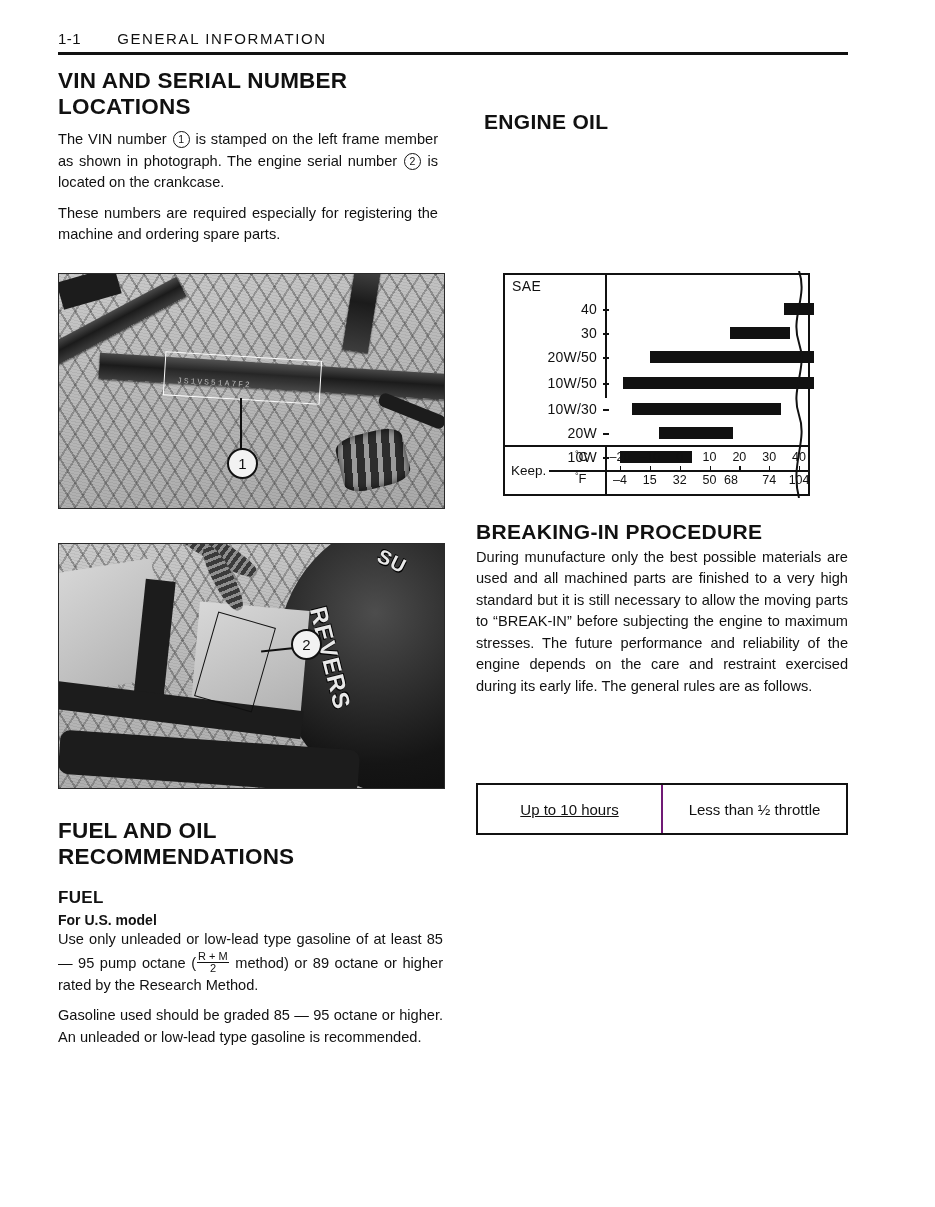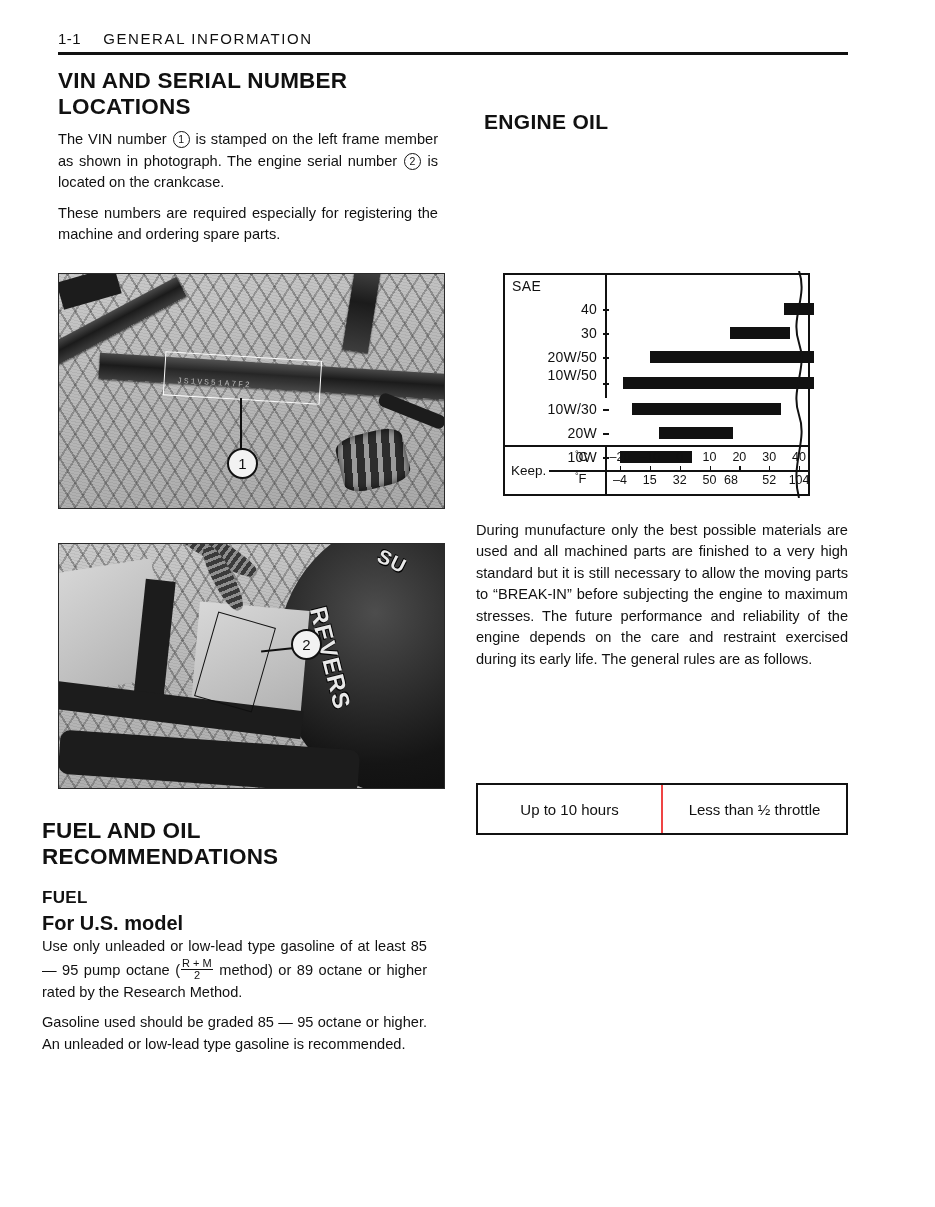--- a/index.html
+++ b/index.html
@@ -9,38 +9,38 @@
     background:#ffffff;
     font-family:"Liberation Sans", sans-serif;
     color:#111111;
     position:relative;
     overflow:hidden;
   }
   .page { position:absolute; inset:0; }
 
   
   .header { position:absolute; left:58px; top:30px; width:790px; }
-  .header-line { display:flex; align-items:baseline; gap:22px;
+  .header-line { display:flex; align-items:baseline; gap:36px;
                  font-size:15px; letter-spacing:1.6px; }
   .folio { font-weight:400; letter-spacing:0.5px; }
   .header-rule { margin-top:5px; border-top:3px solid #111; width:790px; }
 
   
   .col-left  { position:absolute; left:58px;  top:68px; width:380px; }
   .col-right { position:absolute; left:476px; top:110px; width:372px; }
 
   h1.sec {
     font-size:22.5px; font-weight:bold; letter-spacing:0.2px;
     line-height:1.16; margin:0 0 9px 0;
   }
   h2.sub {
     font-size:17px; font-weight:bold; letter-spacing:0.3px;
     margin:0 0 3px 0;
   }
-  h3.subsub { font-size:20px; font-weight:bold; margin:14px 0 1px 0; }
+  h3.subsub { font-size:14px; font-weight:bold; margin:14px 0 1px 0; }
 
   p.body {
     font-size:14.6px; line-height:1.47; margin:0 0 9px 0;
     text-align:justify; text-justify:inter-word;
   }
   p.body.last { margin-bottom:0; }
 
   .circnum {
     display:inline-block; width:15px; height:15px; line-height:14px;
     border:1.3px solid #111; border-radius:50%;
@@ -166,28 +166,28 @@
 
   
   .throttle-table {
     position:absolute; left:476px; top:783px; width:368px; height:48px;
     border:2px solid #111; display:flex;
   }
   .tt-cell {
     flex:1; display:flex; align-items:center; justify-content:center;
     font-size:15px;
   }
-  .tt-cell.first { border-right:2px solid #ef4444; }
+  .tt-cell.first { border-right:2px solid #701a75;text-decoration:underline; }
 
   
   .rc-breakin { position:absolute; left:476px; top:520px; width:372px; }
   .rc-rule1 { position:absolute; left:476px; top:742px; width:372px; font-size:14.6px; }
 
   
-  .lc-fueloil { position:absolute; left:42px; top:818px; width:385px; }
+  .lc-fueloil { position:absolute; left:58px; top:818px; width:385px; }
 </style>
 </head>
 <body>
 
 <div class="page">
 
   <div class="header">
     <div class="header-line">
       <span class="folio">1-1</span>
       <span>GENERAL INFORMATION</span>
@@ -277,21 +277,21 @@
     <div class="chart-plot">
       <div class="sae-label">SAE</div>
       <div class="axis-vline"></div>
       <div id="rowlabels">
           <div class="rowlabel" style="left: 2px; top: 28px;">40</div>
           <div class="tickmark" style="top: 36px;"></div>
           <div class="rowlabel" style="left: 2px; top: 52px;">30</div>
           <div class="tickmark" style="top: 60px;"></div>
           <div class="rowlabel" style="left: 2px; top: 76px;">20W/50</div>
           <div class="tickmark" style="top: 84px;"></div>
-          <div class="rowlabel" style="left: 2px; top: 94px;">10W/50</div>
+          <div class="rowlabel" style="left: 2px; top: 102px;">10W/50</div>
           <div class="tickmark" style="top: 110px;"></div>
           <div class="rowlabel" style="left: 2px; top: 128px;">10W/30</div>
           <div class="tickmark" style="top: 136px;"></div>
           <div class="rowlabel" style="left: 2px; top: 152px;">20W</div>
           <div class="tickmark" style="top: 160px;"></div>
           <div class="rowlabel" style="left: 2px; top: 176px;">10W</div>
           <div class="tickmark" style="top: 184px;"></div>
         </div>
       <div id="bars">
           <div class="bar" style="left: 281.143px; width: 29.8571px; top: 30px;"></div>
@@ -320,34 +320,35 @@
           <div class="tick-c" style="left: 159.643px;">0</div>
           <div class="tick-f" style="left: 159.643px;">32</div>
           <div class="tickdash" style="left: 176.643px;"></div>
           <div class="tick-c" style="left: 189.5px;">10</div>
           <div class="tick-f" style="left: 189.5px;">50</div>
           <div class="tickdash" style="left: 206.5px;"></div>
           <div class="tick-c" style="left: 219.357px;">20</div>
           <div class="tick-f" style="left: 211px;">68</div>
           <div class="tickdash" style="left: 236.357px;"></div>
           <div class="tick-c" style="left: 249.214px;">30</div>
-          <div class="tick-f" style="left: 249.214px;">52</div>
+          <div class="tick-f" style="left: 249.214px;">74</div>
           <div class="tickdash" style="left: 266.214px;"></div>
           <div class="tick-c" style="left: 279.071px;">40</div>
           <div class="tick-f" style="left: 279.071px;">104</div>
           <div class="tickdash" style="left: 296.071px;"></div>
         </div>
     </div>
 
     <svg class="wavy" viewBox="0 0 26 227" preserveAspectRatio="none">
       <path d="M13,0 C22,26 4,46 13,72 C22,98 4,118 13,144 C22,170 4,192 13,227" stroke="#111" stroke-width="2" fill="none"></path>
     </svg>
   </div>
 
   <div class="rc-breakin">
+    <h2 class="sub" style="font-size:21px;">BREAKING-IN PROCEDURE</h2>
     <p class="body">During munufacture only the best possible materials are used and all machined parts are finished to a very high standard but it is still necessary to allow the moving parts to “BREAK-IN” before subjecting the engine to maximum stresses.  The future performance and reliability of the engine depends on the care and restraint exercised during its early life.  The general rules are as follows.</p>
   </div>
 
 
   <div class="throttle-table">
     <div class="tt-cell first">Up to 10 hours</div>
     <div class="tt-cell">Less than ½ throttle</div>
   </div>
 
 </div>

